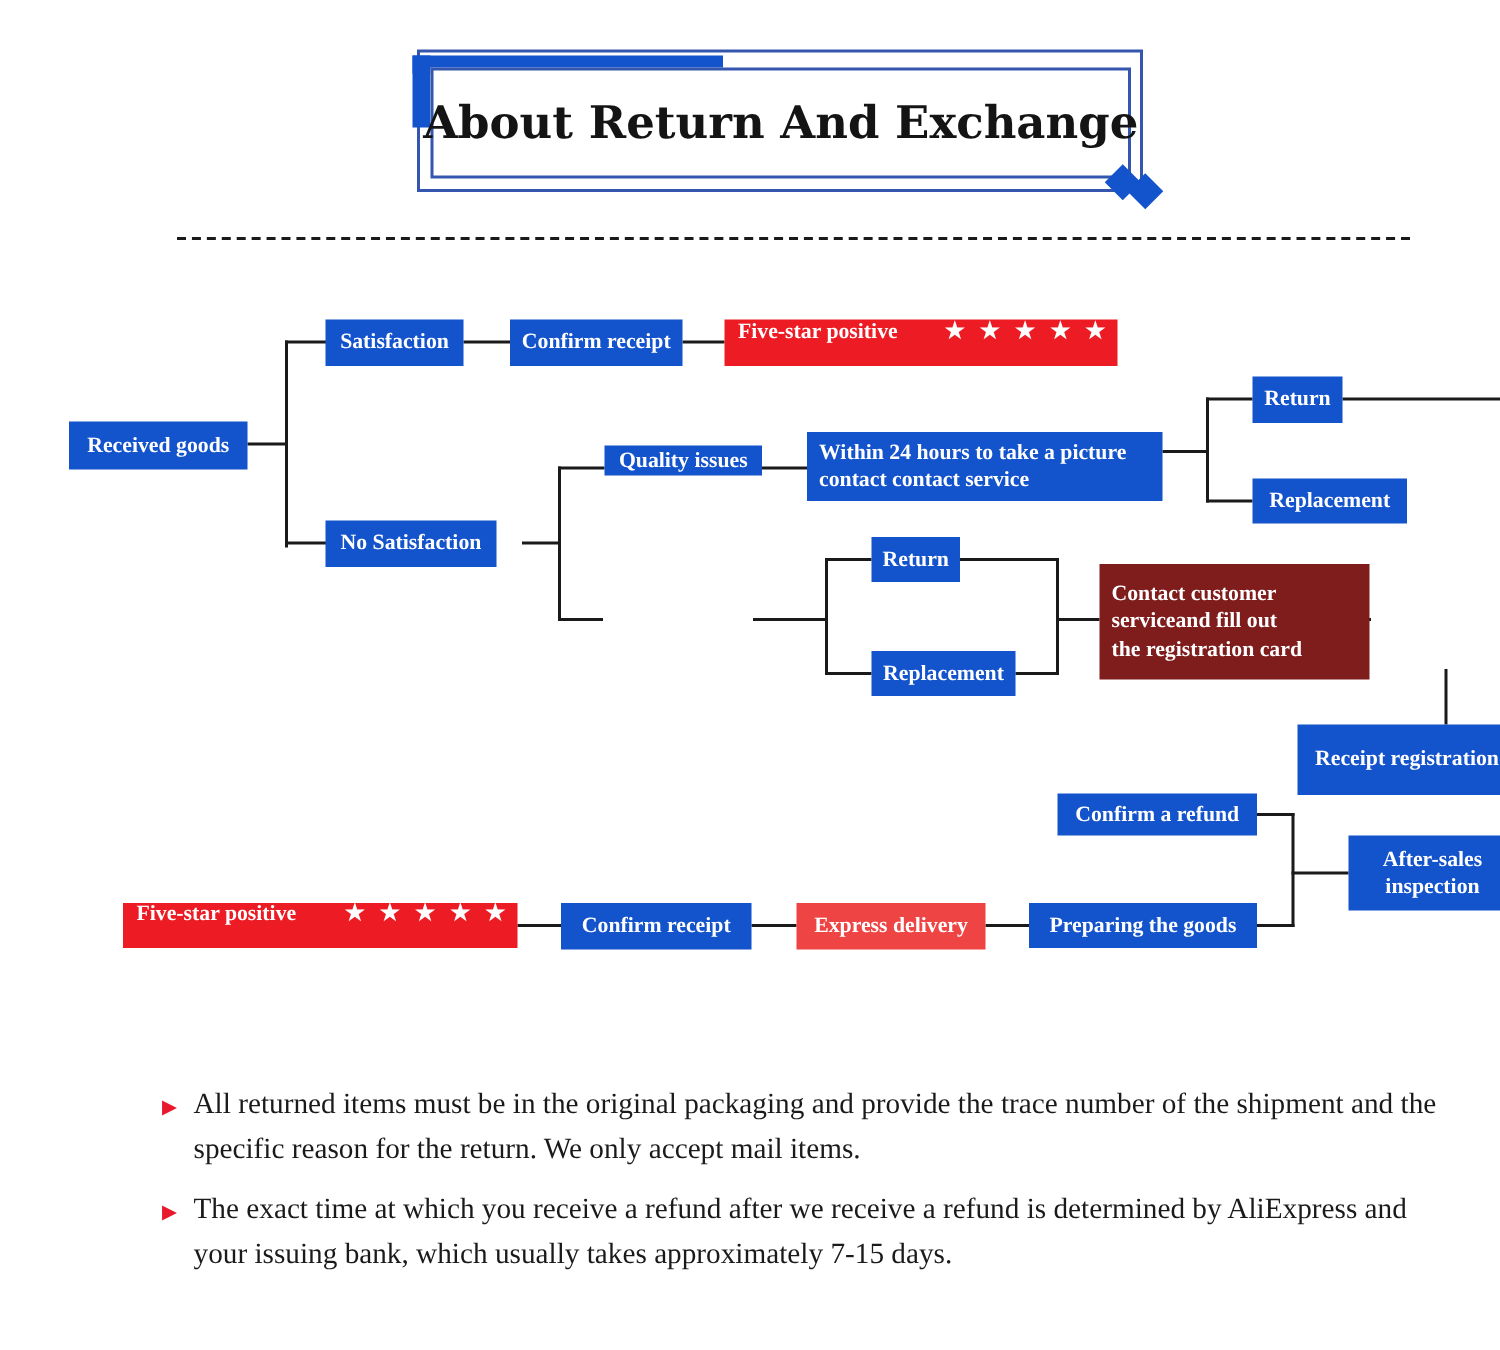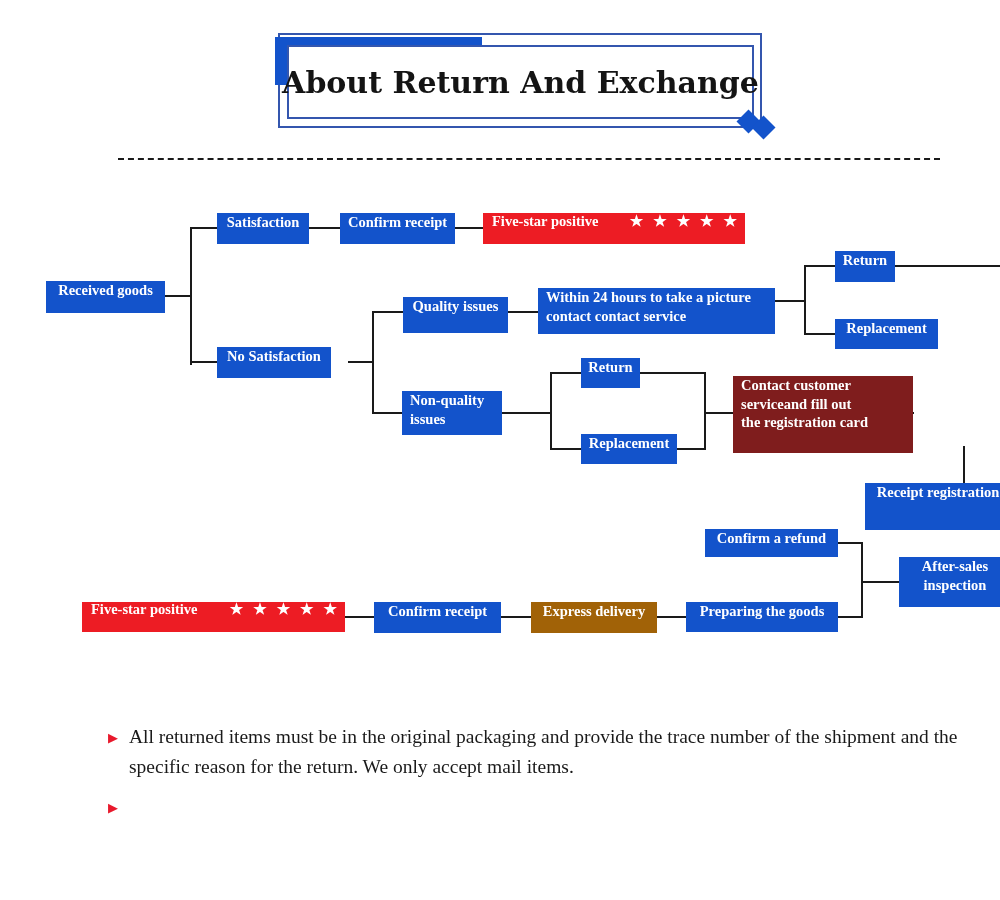--- a/index.html
+++ b/index.html
@@ -20,21 +20,21 @@
   .diamond.d1{left:712px;top:113px;}
   .diamond.d2{left:727px;top:119px;}
 
   
   .divider{position:absolute;left:90px;top:158px;width:822px;height:0;border-top:2px dashed #1a1a1a;}
 
   
   #flowchart{position:absolute;left:0;top:0;width:1000px;height:900px;}
   .cline{position:absolute;}
   .node{position:absolute;box-sizing:border-box;display:flex;flex-direction:column;
-        justify-content:flex-start;color:#ffffff;font-weight:700;font-size:14.5px;line-height:18.5px;
+        justify-content:center;color:#ffffff;font-weight:700;font-size:14.5px;line-height:18.5px;
         font-family:"Liberation Serif",serif;}
   .node.center{align-items:center;text-align:center;}
   .node.left{align-items:flex-start;text-align:left;padding-left:8px;}
   .node .nl{white-space:nowrap;}
   .node.starbox{flex-direction:row;align-items:center;justify-content:space-between;
                 padding:0 8px 15px 9px;}
   .stars{white-space:nowrap;letter-spacing:10px;font-size:15px;margin-right:-10px;}
 
   
   .notes{position:absolute;left:80px;top:722px;width:858px;}
@@ -101,39 +101,35 @@
       <div class="node center" style="left: 189px; top: 213px; width: 92px; height: 31px; background: rgb(19, 83, 203);">
         <div class="nl">Satisfaction</div>
       </div>
       <div class="node center" style="left: 312px; top: 213px; width: 115px; height: 31px; background: rgb(19, 83, 203);">
         <div class="nl">Confirm receipt</div>
       </div>
       <div class="node left starbox" style="left: 455px; top: 213px; width: 262px; height: 31px; background: rgb(237, 28, 36);">
         <div class="nl">Five-star positive</div>
         <span class="stars">★★★★★</span>
       </div>
-      <div class="node center" style="left: 375px; top: 297px; width: 105px; height: 36px; background: rgb(19, 83, 203);">
+      <div class="node center" style="left: 375px; top: 297px; width: 105px; height: 20px; background: rgb(19, 83, 203);">
         <div class="nl">Quality issues</div>
       </div>
       <div class="node center" style="left: 189px; top: 347px; width: 114px; height: 31px; background: rgb(19, 83, 203);">
         <div class="nl">No Satisfaction</div>
       </div>
       <div class="node left" style="left: 510px; top: 288px; width: 237px; height: 46px; background: rgb(19, 83, 203);">
         <div class="nl">Within 24 hours to take a picture</div>
         <div class="nl">contact contact service</div>
       </div>
       <div class="node center" style="left: 807px; top: 251px; width: 60px; height: 31px; background: rgb(19, 83, 203);">
         <div class="nl">Return</div>
       </div>
       <div class="node center" style="left: 807px; top: 319px; width: 103px; height: 30px; background: rgb(19, 83, 203);">
         <div class="nl">Replacement</div>
-      </div>
-      <div class="node left" style="left: 374px; top: 391px; width: 100px; height: 44px; background: rgb(19, 83, 203);">
-        <div class="nl">Non-quality</div>
-        <div class="nl">issues</div>
       </div>
       <div class="node center" style="left: 553px; top: 358px; width: 59px; height: 30px; background: rgb(19, 83, 203);">
         <div class="nl">Return</div>
       </div>
       <div class="node center" style="left: 553px; top: 434px; width: 96px; height: 30px; background: rgb(19, 83, 203);">
         <div class="nl">Replacement</div>
       </div>
       <div class="node left" style="left: 705px; top: 376px; width: 180px; height: 77px; background: #7f1d1d;">
         <div class="nl">Contact customer</div>
         <div class="nl">serviceand fill out</div>
@@ -145,30 +141,30 @@
       <div class="node center" style="left: 837px; top: 483px; width: 146px; height: 47px; background: rgb(19, 83, 203);">
         <div class="nl">Receipt registration</div>
       </div>
       <div class="node center" style="left: 658px; top: 602px; width: 152px; height: 30px; background: rgb(19, 83, 203);">
         <div class="nl">Preparing the goods</div>
       </div>
       <div class="node center" style="left: 871px; top: 557px; width: 112px; height: 50px; background: rgb(19, 83, 203);">
         <div class="nl">After-sales</div>
         <div class="nl">inspection</div>
       </div>
-      <div class="node center" style="left: 503px; top: 602px; width: 126px; height: 31px; background: #a16207;">
+      <div class="node center" style="left: 503px; top: 602px; width: 126px; height: 31px; background: #ef4444;">
         <div class="nl">Express delivery</div>
       </div>
       <div class="node center" style="left: 346px; top: 602px; width: 127px; height: 31px; background: rgb(19, 83, 203);">
         <div class="nl">Confirm receipt</div>
       </div>
       <div class="node left starbox" style="left: 54px; top: 602px; width: 263px; height: 30px; background: rgb(237, 28, 36);">
         <div class="nl">Five-star positive</div>
         <span class="stars">★★★★★</span>
       </div>
     </div>
 
   <div class="notes" id="notes">
       <div class="note"><span class="bullet">▶</span><span>All returned items must be in the original packaging and provide the trace number of the shipment and the specific reason for the return. We only accept mail items.</span></div>
-      <div class="note"><span class="bullet">▶</span></div>
+      <div class="note"><span class="bullet">▶</span><span>The exact time at which you receive a refund after we receive a refund is determined by AliExpress and your issuing bank, which usually takes approximately 7-15 days.</span></div>
     </div>
 
 </div>
 
 </body></html>

